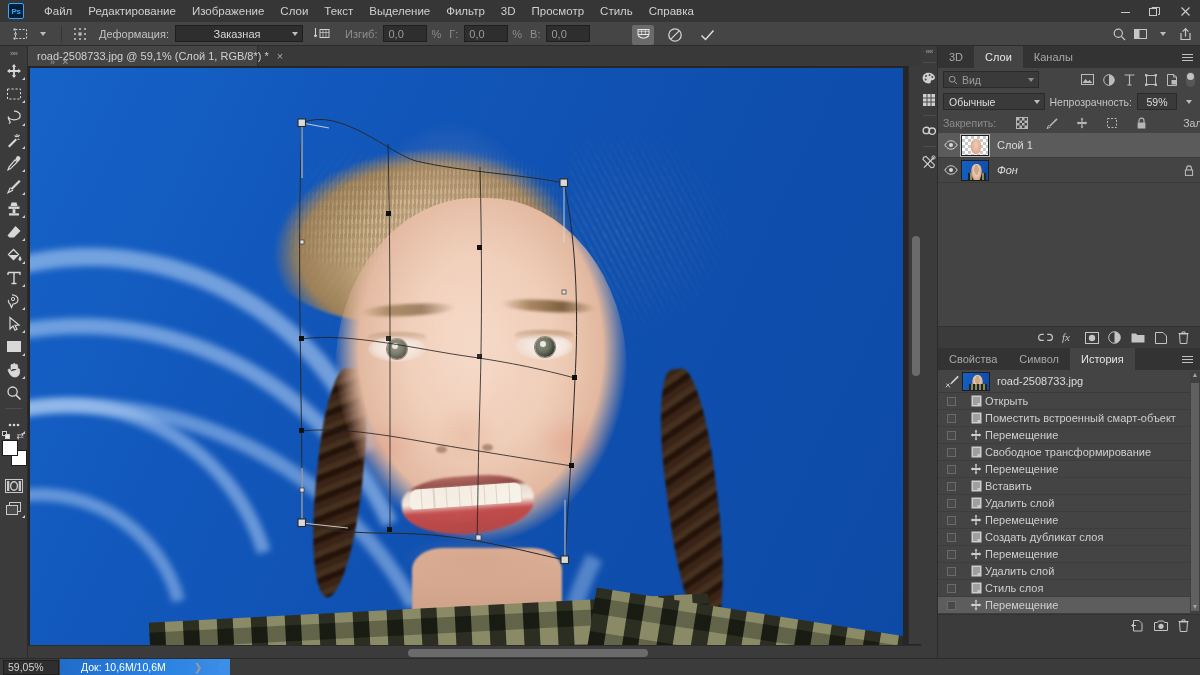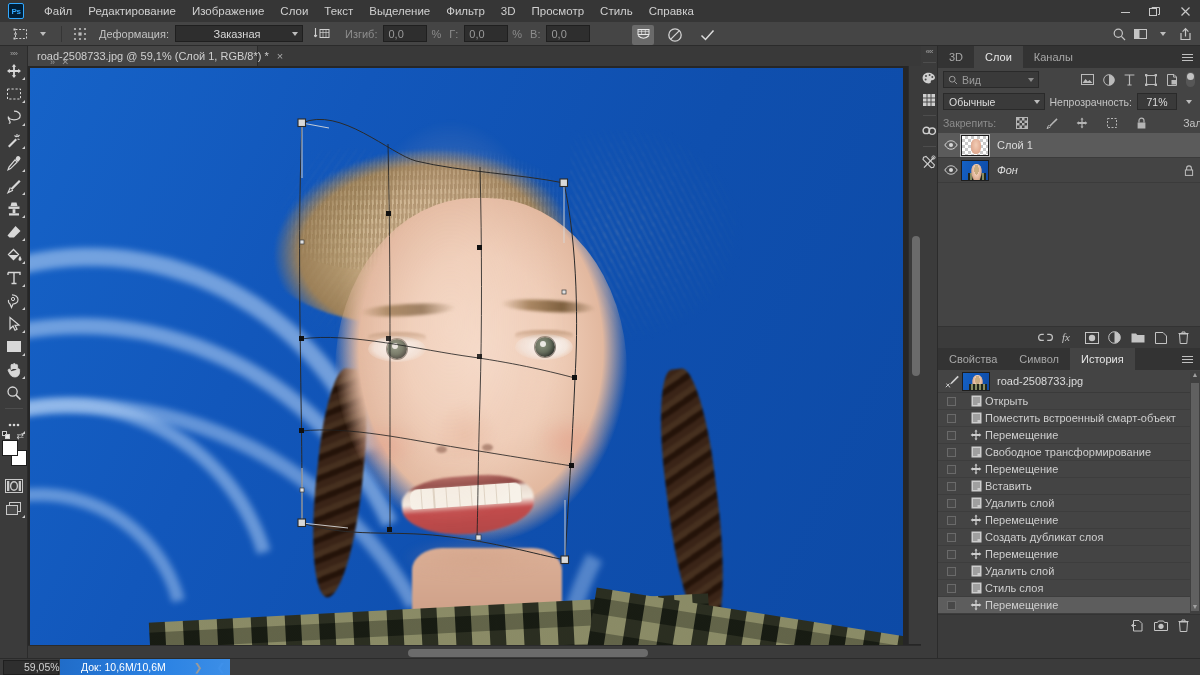--- a/index.html
+++ b/index.html
@@ -272,21 +272,21 @@
   .hthumb { position:absolute; top:3px; left:380px; width:240px; height:8px; background:#6b6b6b; border-radius:4px; }
 
   
   .statusbar {
     position:absolute; left:0; bottom:0; width:1200px; height:17px;
     background:#3b3b3b; border-top:1px solid #2b2b2b;
     display:flex; align-items:center; font-size:10.5px; color:#c0c0c0;
   }
   .zoomfield {
     width:56px; height:15px; margin-left:3px; background:#2e2e2e; border:1px solid #1f1f1f;
-    display:flex; align-items:center; padding-left:20px; color:#d0d0d0;
+    display:flex; align-items:center; padding-left:4px; color:#d0d0d0;
   }
   .status-doc { margin-left:22px; color:#c0c0c0; }
   .status-arrow { margin-left:28px; color:#9a9a9a; }
   .status-arrow2 { margin-left:14px; color:#8a8a8a; }
   .status-prog {
     position:absolute; left:60px; top:0; width:170px; height:17px;
     background:linear-gradient(90deg,#1f6fd0 0%, #2a86ec 60%, #3d93f0 100%);
     opacity:.95;
   }
 
@@ -948,21 +948,21 @@
               <i></i>
             </div>
         </div>
 
         <div class="blend-row">
           <div class="blend-sel">
             <span>Обычные</span>
             <span class="caret"></span>
           </div>
           <div class="op-label">Непрозрачность:</div>
-          <div class="op-val">71%</div>
+          <div class="op-val">59%</div>
           <div class="op-caret">
               <span class="caret"></span>
             </div>
         </div>
 
         <div class="lock-row">
           <div class="lock-label">Закрепить:</div>
           <div class="lico">
             <svg width="12" height="12" viewBox="0 0 12 12">
                 <rect x="0.5" y="0.5" width="11" height="11" fill="none" stroke="#b5b5b5"></rect>

